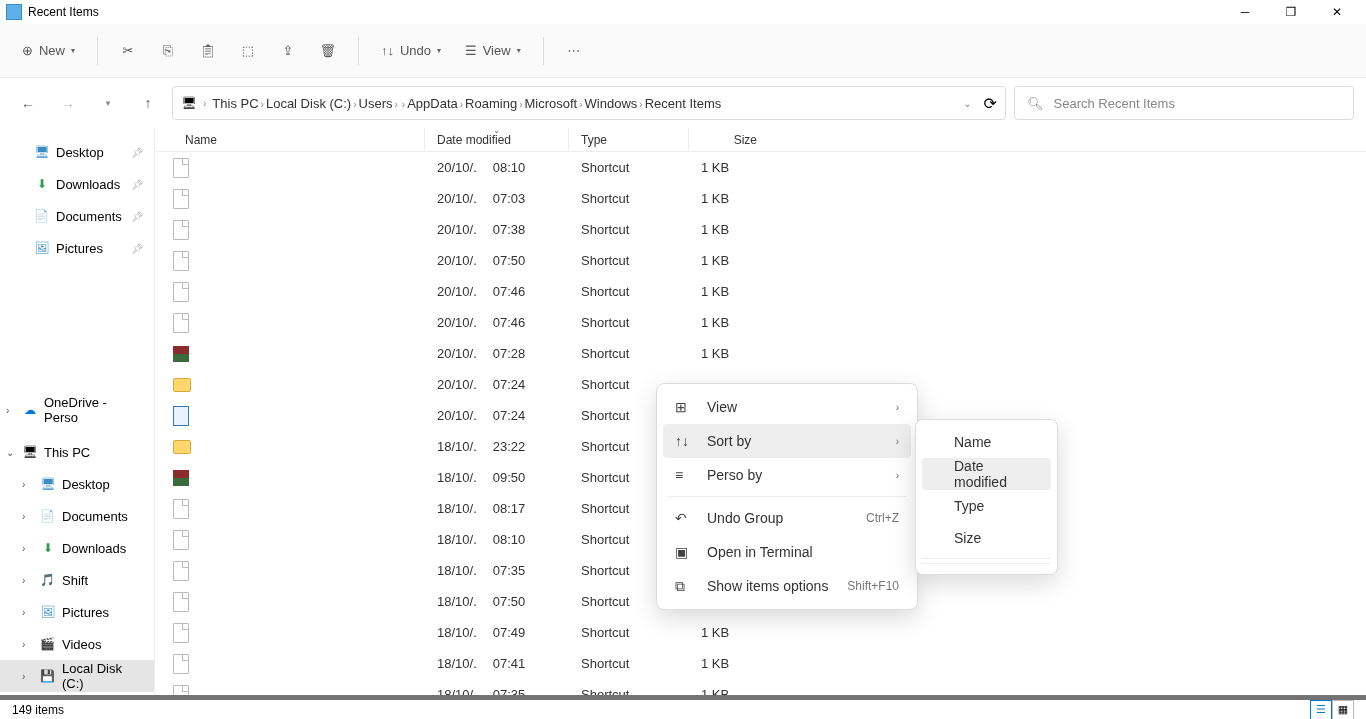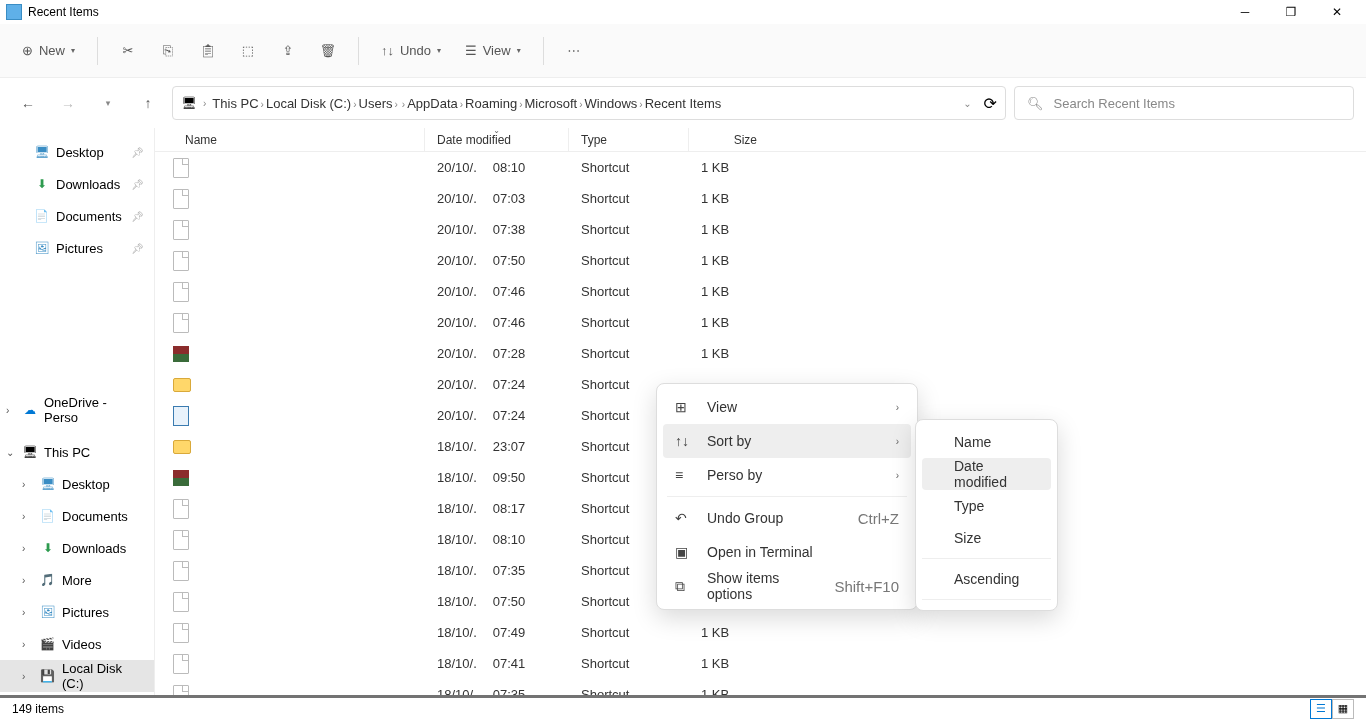--- a/index.html
+++ b/index.html
@@ -64,29 +64,29 @@
   .blue-icon { width: 16px; height: 20px; border:1px solid #3a7bb0; background:#e8f2fb; }
   
   
   .context-menu { position: absolute; background: #fff; border: 1px solid #ddd; border-radius: 8px; box-shadow: 0 8px 24px rgba(0,0,0,0.15); padding: 6px; font-size: 14px; }
   .menu1 { left: 656px; top: 383px; width: 262px; }
   .menu2 { left: 915px; top: 419px; width: 143px; }
   .menu-item { height: 34px; display: flex; align-items: center; padding: 0 12px; gap: 14px; border-radius: 4px; color: #333; }
   .menu-item.highlighted { background: #eee; }
   .menu-item .mi-icon { width: 18px; font-size: 14px; color: #444; }
   .menu-item .mi-label { flex: 1; }
-  .menu-item .mi-right { font-size: 15px; color: #777; }
+  .menu-item .mi-right { font-size: 12px; color: #777; }
   .menu-item .mi-arrow { font-size: 10px; color: #666; }
   .menu-sep { height: 1px; background: #eee; margin: 4px 4px; }
   .menu2 .menu-item { height: 32px; padding-left: 32px; position: relative; }
   .menu2 .dot { position: absolute; left: 12px; width: 6px; height: 6px; background: #333; border-radius: 50%; top: 13px; }
   .menu2 .menu-sep { margin: 4px 0;}
   
   
-  .statusbar { position: absolute; bottom: 0; left: 0; right: 0; height: 24px; display: flex; align-items: center; padding: 7px 12px; font-size: 12px; border-top: 3px solid #737373; }
+  .statusbar { position: absolute; bottom: 0; left: 0; right: 0; height: 24px; display: flex; align-items: center; padding: 7px 12px; font-size: 12px; border-top: 5px solid #737373; }
   .status-right { margin-left: auto; display: flex; gap: 0; }
   .view-btn { width: 22px; height: 20px; border: 1px solid #bbb; display:flex; align-items:center; justify-content:center; font-size:11px;}
   .view-btn.active { border-color: #0078d4; color:#0078d4;}
 </style>
 </head>
 <body>
 
 <div class="titlebar">
   <div class="titlebar-icon"></div>
   <div class="titlebar-text">Recent Items</div>
@@ -207,21 +207,21 @@
           <span>Documents</span>
         </div>
         <div class="side-item sub">
           <span class="exp">›</span>
           <span class="side-icon" style="color:#2e9b4f">⬇</span>
           <span>Downloads</span>
         </div>
         <div class="side-item sub">
           <span class="exp">›</span>
           <span class="side-icon" style="color:#e67e22">🎵</span>
-          <span>More</span>
+          <span>Shift</span>
         </div>
         <div class="side-item sub">
           <span class="exp">›</span>
           <span class="side-icon" style="color:#3a8dc4">🖼</span>
           <span>Pictures</span>
         </div>
         <div class="side-item sub">
           <span class="exp">›</span>
           <span class="side-icon" style="color:#8e44ad">🎬</span>
           <span>Videos</span>
@@ -349,21 +349,21 @@
           </div>
           <div class="c type">Shortcut</div>
           <div class="c size"></div>
         </div>
         <div class="file-row">
           <div class="c name">
             <div class="folder-icon"></div>
           </div>
           <div class="c date">
             <span>18/10/.</span>
-            <span>23:07</span>
+            <span>23:22</span>
           </div>
           <div class="c type">Shortcut</div>
           <div class="c size"></div>
         </div>
         <div class="file-row">
           <div class="c name">
             <div class="app-icon"></div>
           </div>
           <div class="c date">
             <span>18/10/.</span>
@@ -493,23 +493,20 @@
     <div class="menu-item highlighted">
       <span>Date modified</span>
     </div>
     <div class="menu-item">
       <span>Type</span>
     </div>
     <div class="menu-item">
       <span>Size</span>
     </div>
     <div class="menu-sep"></div>
-    <div class="menu-item">
-      <span>Ascending</span>
-    </div>
     <div class="menu-sep"></div>
   </div>
 
 <div class="statusbar">
   <span>149 items</span>
   <div class="status-right">
     <div class="view-btn active">☰</div>
     <div class="view-btn">▦</div>
   </div>
 </div>

